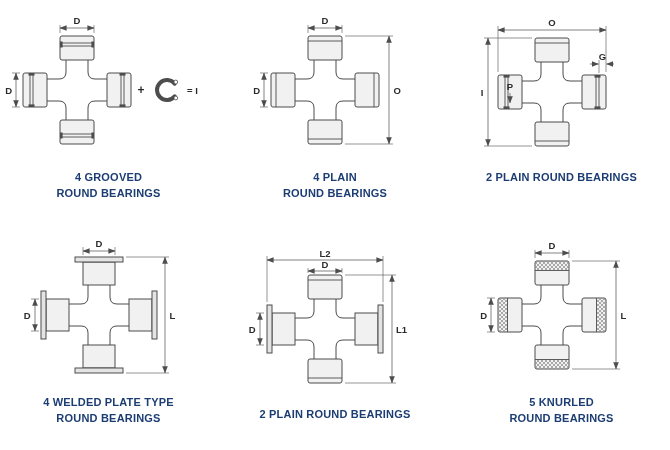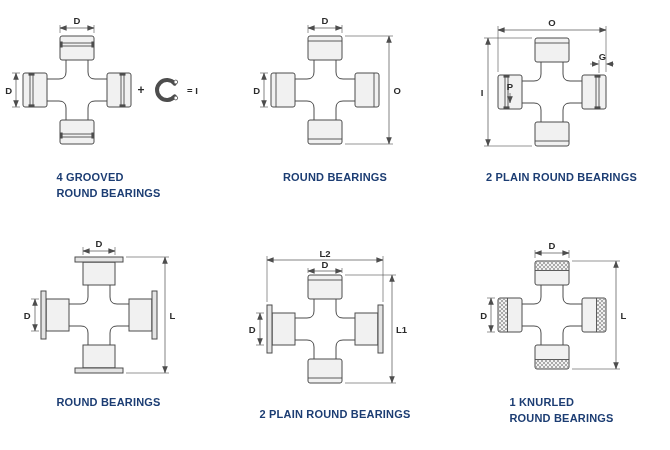--- a/index.html
+++ b/index.html
@@ -1,20 +1,20 @@
 <!DOCTYPE html>
 <html><head>
 <meta charset="utf-8">
 <style>
   html,body{margin:0;padding:0;background:#fff;}
   .board{width:670px;height:450px;background:#ffffff;display:grid;
          grid-template-columns:repeat(3,1fr);grid-template-rows:225px 225px;
          font-family:"Liberation Sans",sans-serif;}
   .cell{display:flex;flex-direction:column;align-items:center;padding-top:8px;box-sizing:border-box;}
-  .cap{font:bold 11px/1.45 "Liberation Sans",sans-serif;color:#1c3d73;letter-spacing:.2px;margin-top:2px;}
+  .cap{font:bold 11px/1.45 "Liberation Sans",sans-serif;color:#1c3d73;text-align:center;letter-spacing:.2px;margin-top:2px;}
   .cross{fill:#fff;stroke:#4d4d4d;stroke-width:1;stroke-linejoin:round;}
   .cup{fill:#f1f1f1;stroke:#4d4d4d;stroke-width:1;}
   .plate{fill:#e4e4e4;stroke:#4d4d4d;stroke-width:1;}
   .ln{stroke:#4d4d4d;stroke-width:.9;fill:none;}
   .ext{stroke:#4d4d4d;stroke-width:.6;}
   .dim{stroke:#4d4d4d;stroke-width:.7;fill:none;}
   .notch{fill:#4d4d4d;}
   .lug{fill:#fff;stroke:#4d4d4d;stroke-width:.8;}
   .dl{font:bold 9.5px "Liberation Sans",sans-serif;fill:#2b2b2b;}
   .plus{font-size:12px;}
@@ -115,20 +115,21 @@
         </g>
         <g>
           <line class="ext" x1="20" y1="-54" x2="68" y2="-54"></line>
             <line class="ext" x1="20" y1="54" x2="68" y2="54"></line>
           <line class="dim" x1="64" y1="-54" x2="64" y2="54" marker-start="url(#a2)" marker-end="url(#a2)"></line>
           <text class="dl" x="68.5" y="3.5" text-anchor="start">O</text>
         </g>
       </g>
     </svg>
     <figcaption class="cap">
+      <div>4 PLAIN</div>
       <div>ROUND BEARINGS</div>
     </figcaption>
   </figure>
 
   <figure class="cell" style="margin:0;">
     <svg width="212" height="160" viewBox="0 0 212 160">
       <defs>
           <marker id="a3" viewBox="0 0 10 10" refX="9.5" refY="5" markerWidth="7" markerHeight="7" orient="auto-start-reverse" markerUnits="userSpaceOnUse">
             <path d="M0 1 L10 5 L0 9 Z" fill="#4d4d4d"></path>
           </marker>
@@ -213,20 +214,21 @@
         </g>
         <g>
           <line class="ext" x1="27" y1="-58" x2="70" y2="-58"></line>
             <line class="ext" x1="27" y1="58" x2="70" y2="58"></line>
           <line class="dim" x1="66" y1="-58" x2="66" y2="58" marker-start="url(#a4)" marker-end="url(#a4)"></line>
           <text class="dl" x="70.5" y="3.5" text-anchor="start">L</text>
         </g>
       </g>
     </svg>
     <figcaption class="cap">
+      <div>4 WELDED PLATE TYPE</div>
       <div>ROUND BEARINGS</div>
     </figcaption>
   </figure>
 
   <figure class="cell" style="margin:12px;">
     <svg width="212" height="160" viewBox="0 0 212 160">
       <defs>
           <marker id="a5" viewBox="0 0 10 10" refX="9.5" refY="5" markerWidth="7" markerHeight="7" orient="auto-start-reverse" markerUnits="userSpaceOnUse">
             <path d="M0 1 L10 5 L0 9 Z" fill="#4d4d4d"></path>
           </marker>
@@ -314,18 +316,18 @@
         </g>
         <g>
           <line class="ext" x1="20" y1="-54" x2="68" y2="-54"></line>
             <line class="ext" x1="20" y1="54" x2="68" y2="54"></line>
           <line class="dim" x1="64" y1="-54" x2="64" y2="54" marker-start="url(#a6)" marker-end="url(#a6)"></line>
           <text class="dl" x="68.5" y="3.5" text-anchor="start">L</text>
         </g>
       </g>
     </svg>
     <figcaption class="cap">
-      <div>1 KNURLED</div>
+      <div>5 KNURLED</div>
       <div>ROUND BEARINGS</div>
     </figcaption>
   </figure>
 
 </div>
 
 </body></html>

